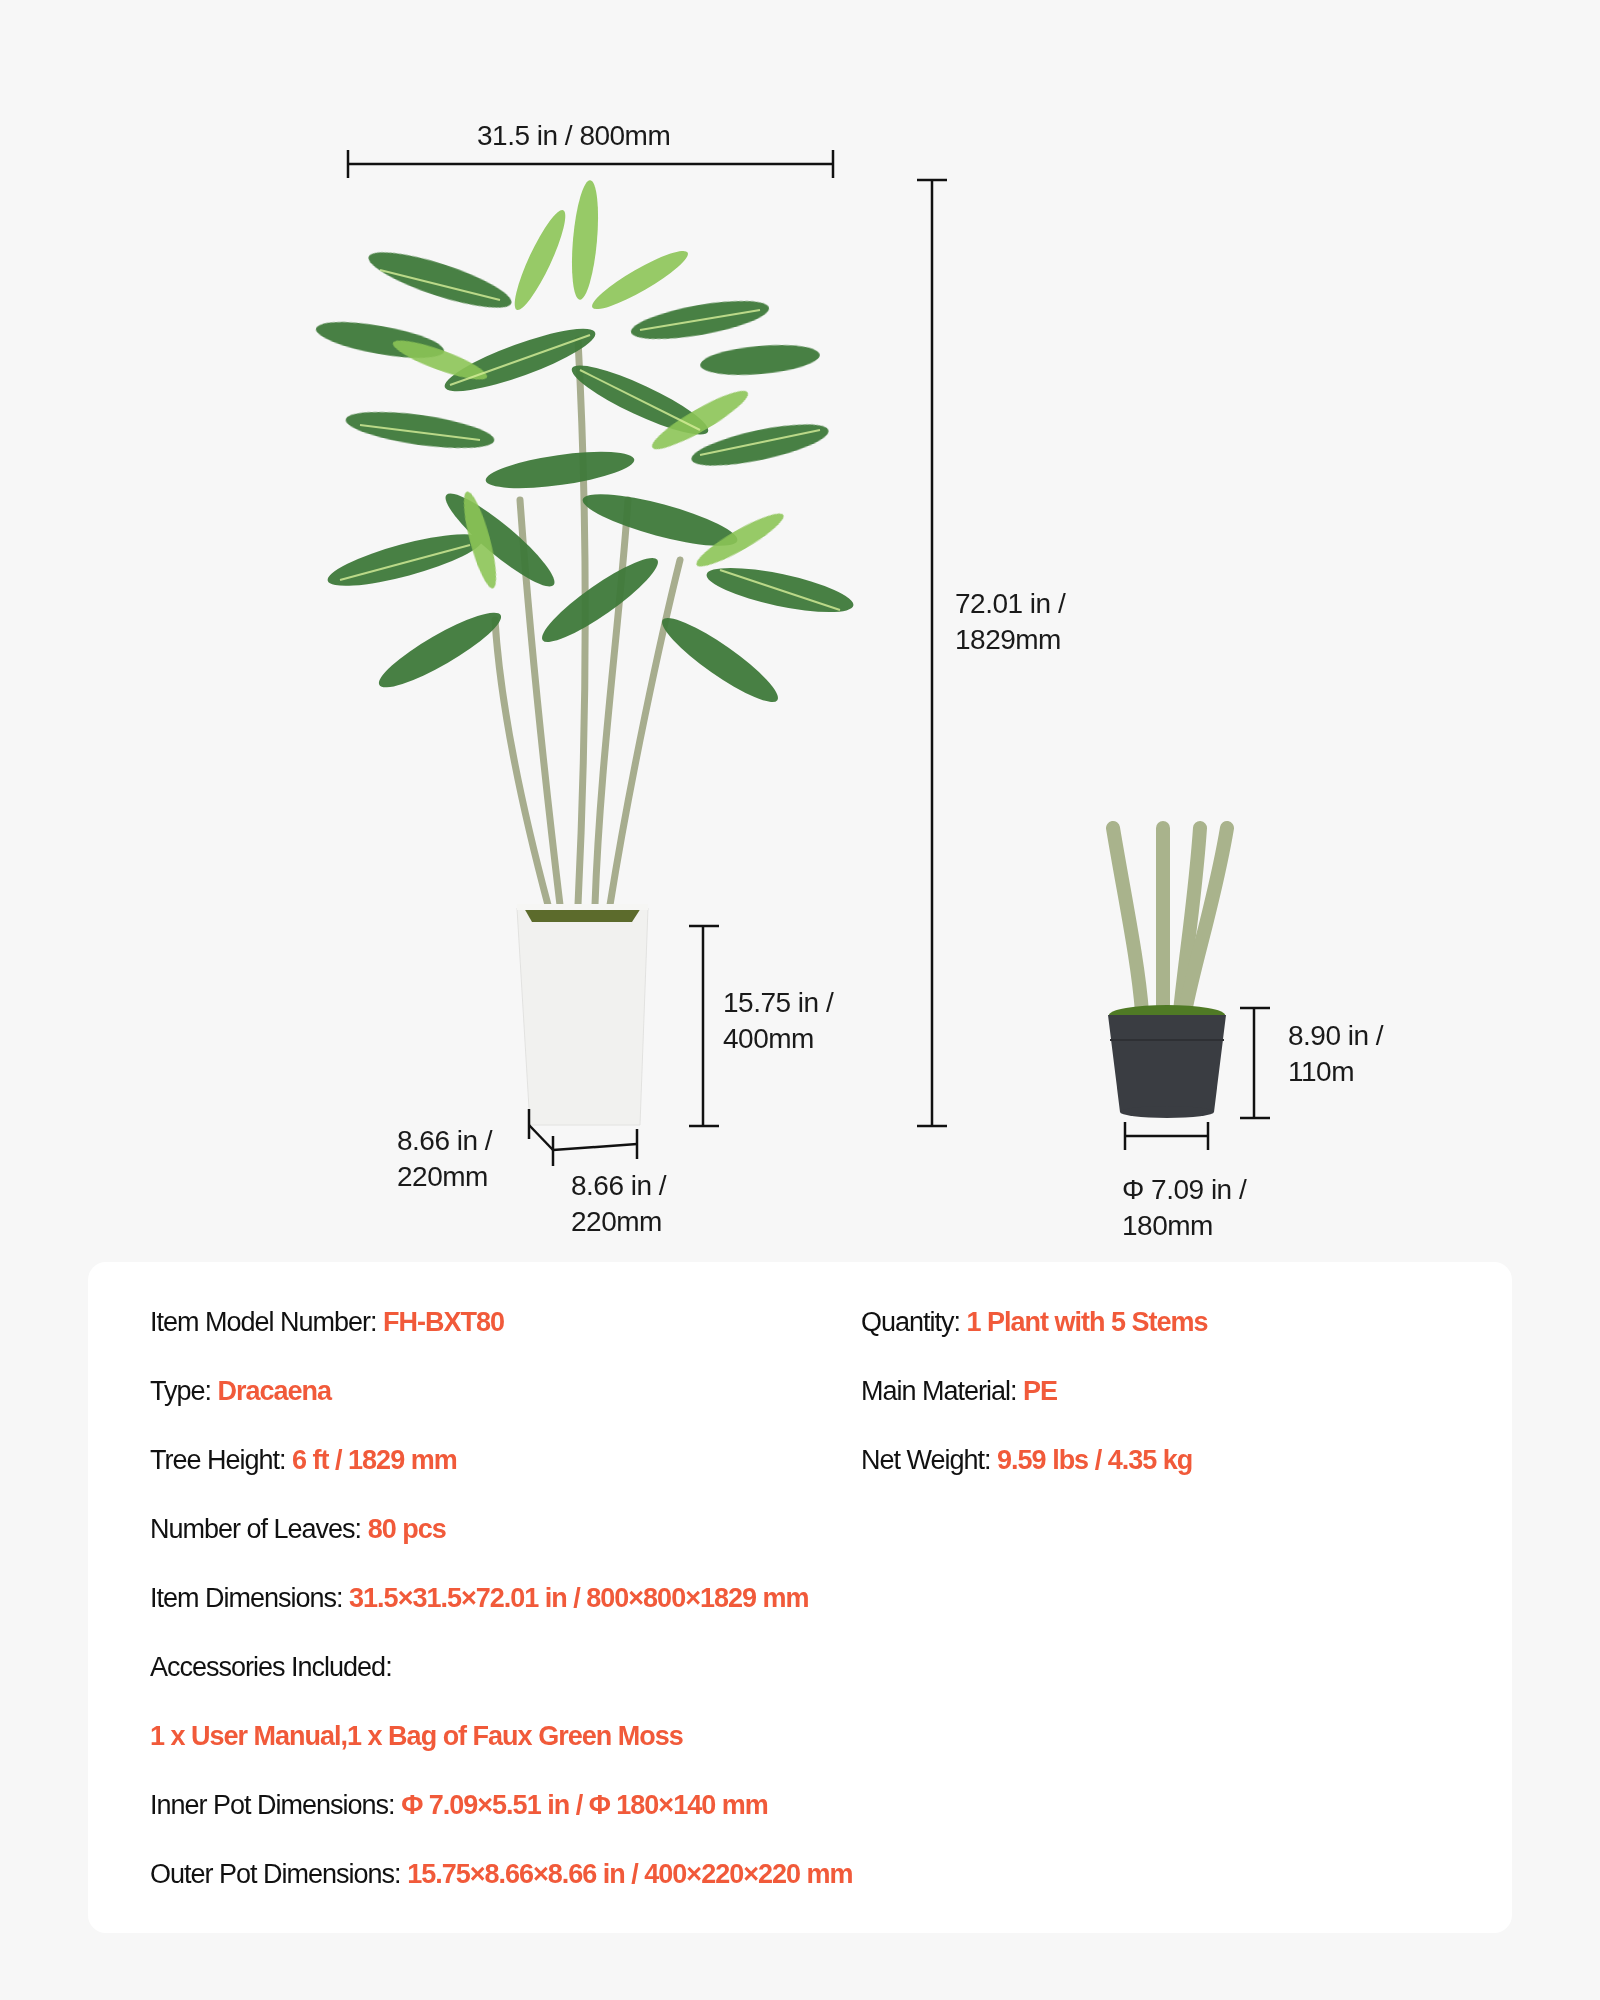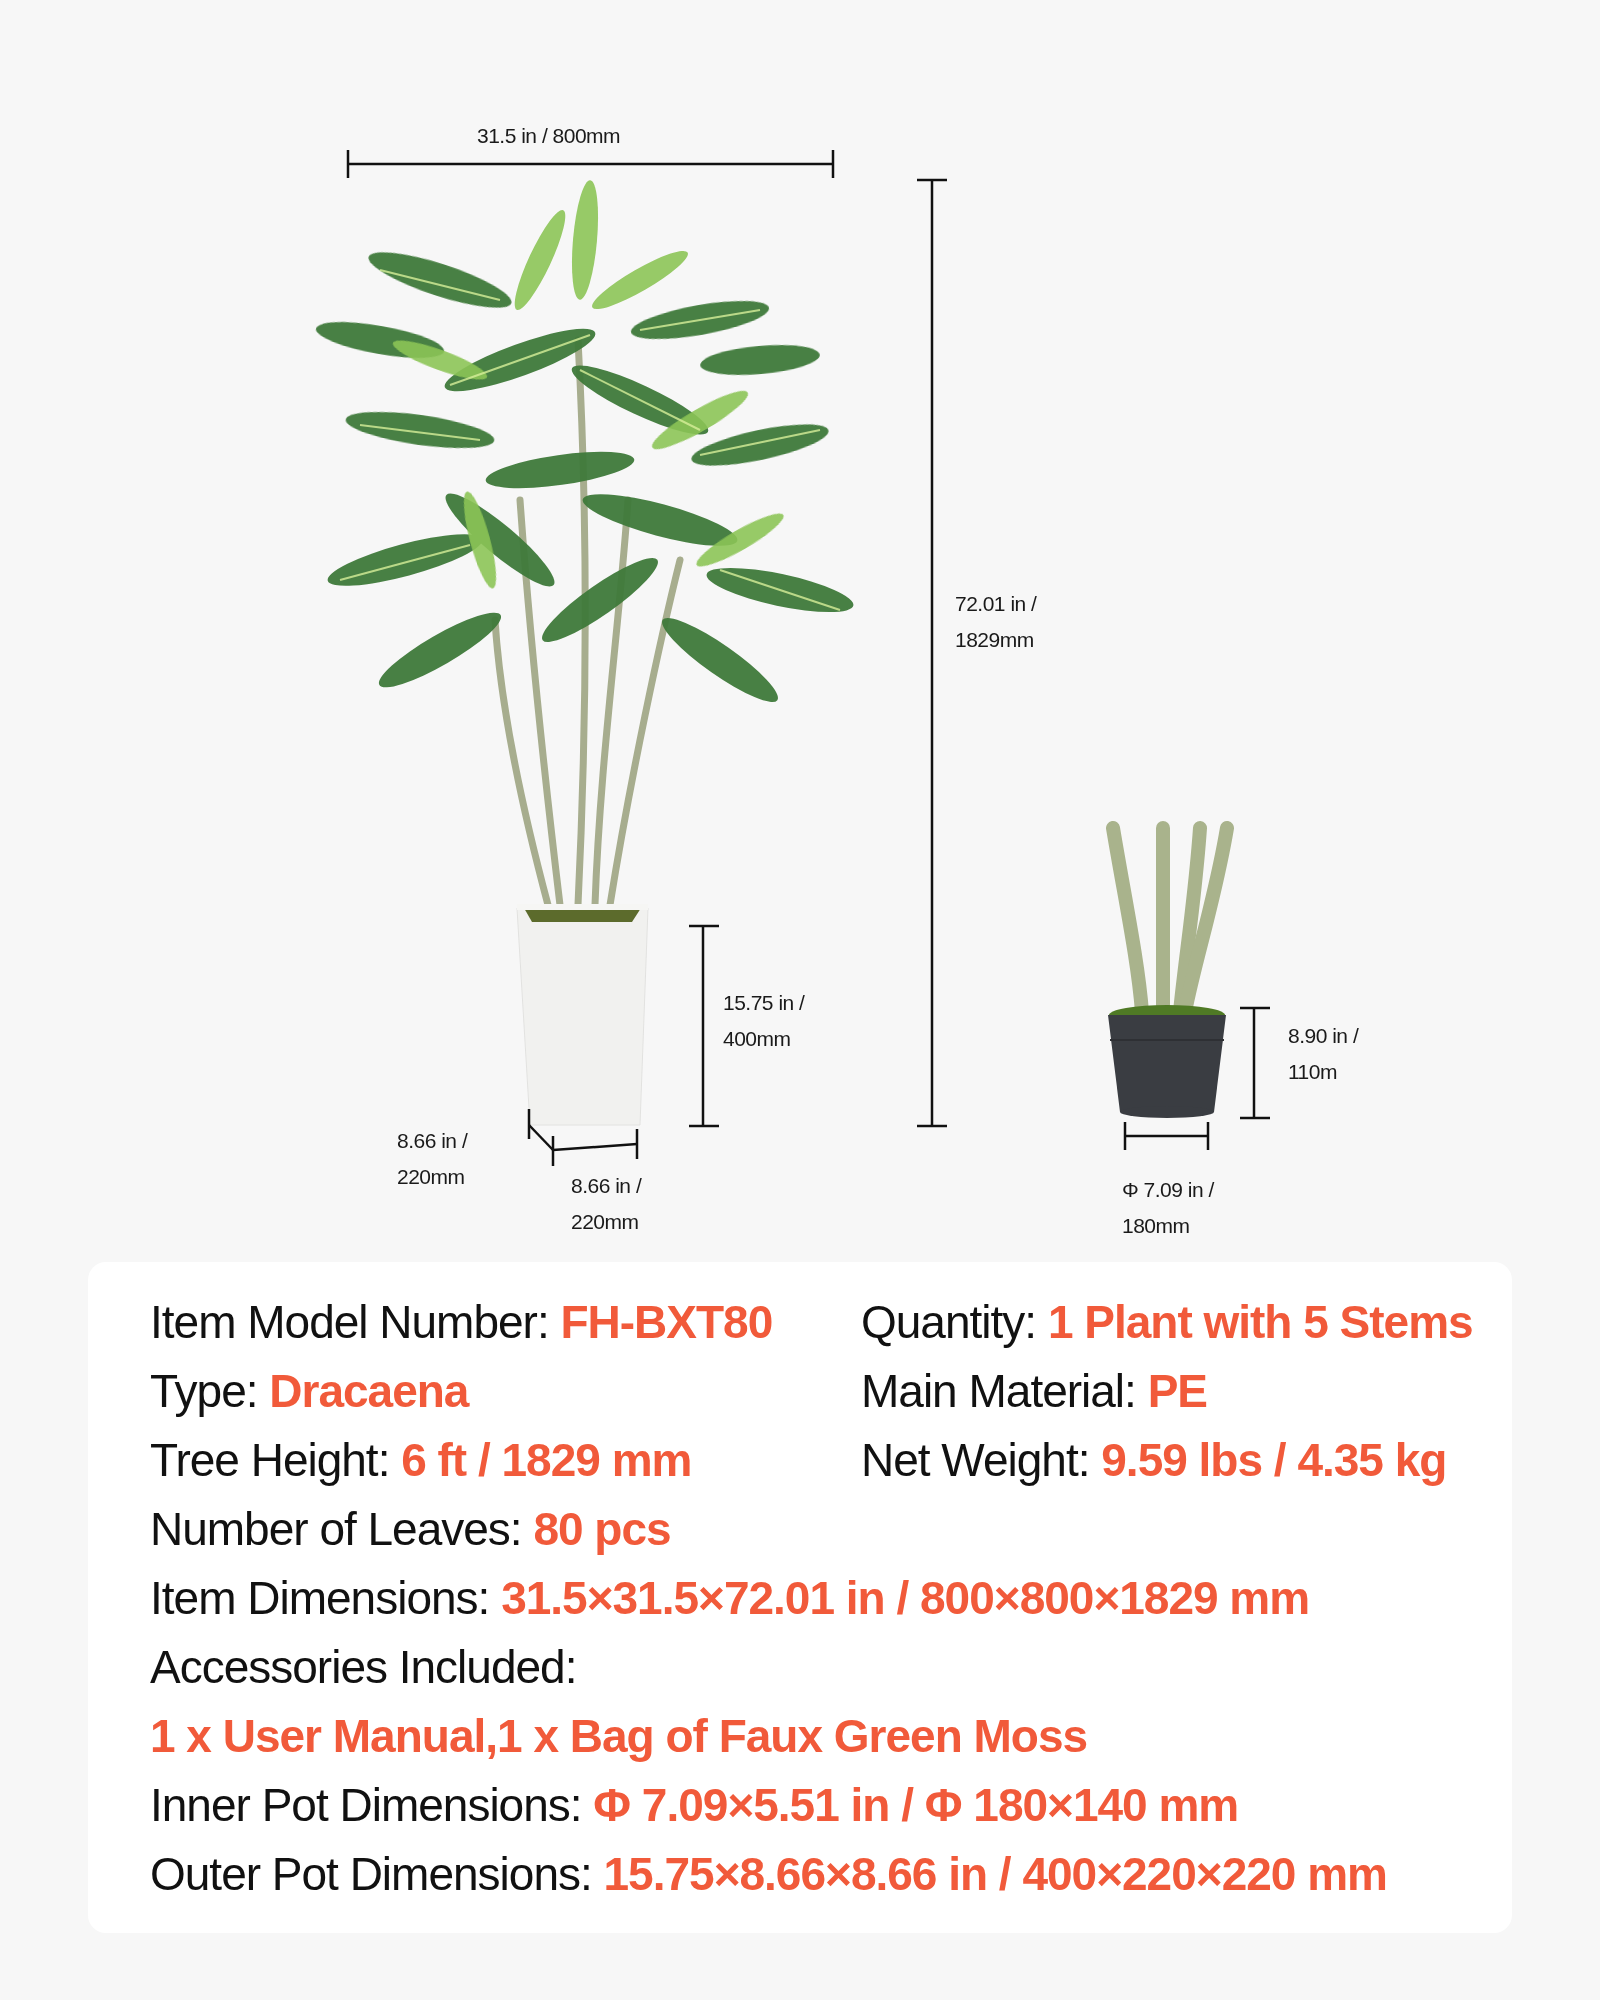--- a/index.html
+++ b/index.html
@@ -1,21 +1,21 @@
 <!DOCTYPE html>
 <html><head>
 <meta charset="utf-8">
 <style>
   html, body { margin:0; padding:0; }
   body { width:1600px; height:2000px; background:#f7f7f7; position:relative; overflow:hidden;
          font-family:"Liberation Sans", "DejaVu Sans", sans-serif; color:#111; }
-  .dim-label { position:absolute; font-size:21px; line-height:36px; color:#1a1a1a; letter-spacing:-0.5px; white-space:nowrap; }
+  .dim-label { position:absolute; font-size:28px; line-height:36px; color:#1a1a1a; letter-spacing:-0.5px; white-space:nowrap; }
   svg.overlay { position:absolute; left:0; top:0; }
   .spec-card { position:absolute; left:88px; top:1262px; width:1424px; height:671px; background:#ffffff; border-radius:18px; }
-  .row { position:absolute; font-size:46px; line-height:46px; white-space:nowrap; letter-spacing:-1px; }
+  .row { position:absolute; font-size:27px; line-height:46px; white-space:nowrap; letter-spacing:-1px; }
   .row .k { color:#111; }
   .row .v { color:#f15a3a; font-weight:bold; }
 </style>
 </head>
 <body>
 
 <svg class="overlay" width="1600" height="1260" viewBox="0 0 1600 1260">
 
   <g stroke="#a7ad8e" stroke-width="7" fill="none" stroke-linecap="round">
     <path d="M560 905 C 545 780, 530 640, 520 500"></path>

